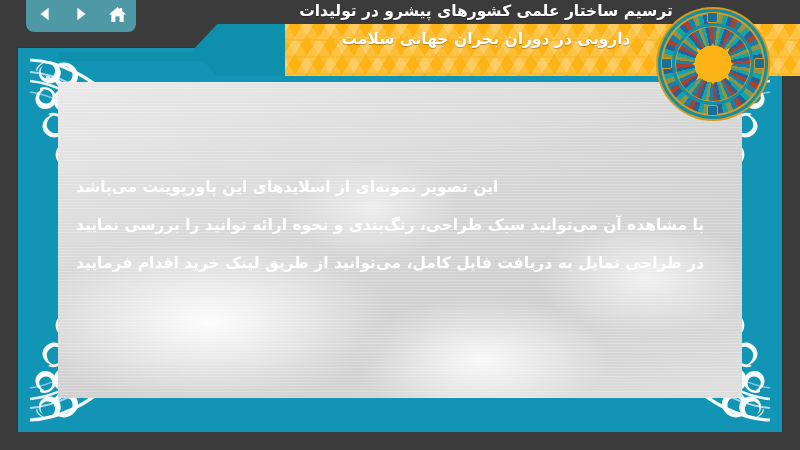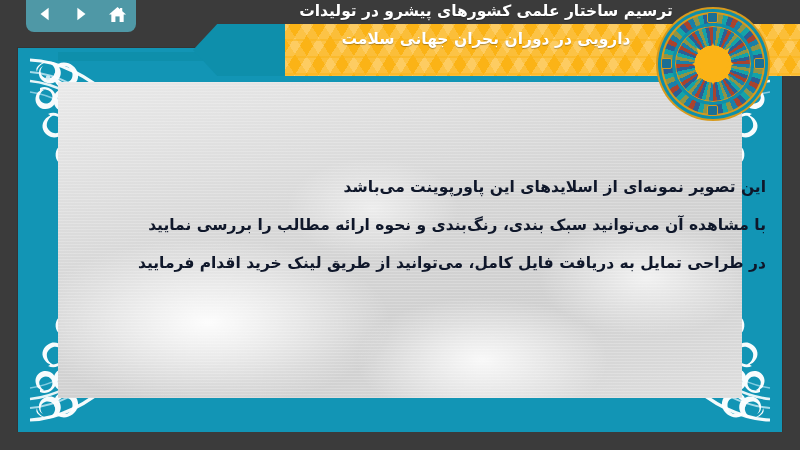--- a/index.html
+++ b/index.html
@@ -177,22 +177,22 @@
   .c-tl{ left:0; top:0; }
   .c-tr{ right:0; top:0; transform:scaleX(-1); }
   .c-bl{ left:0; bottom:0; transform:scaleY(-1); }
   .c-br{ right:0; bottom:0; transform:scale(-1,-1); }
   .corner svg{ display:block; width:150px; height:150px; }
 
   
   .body-text{
     position:absolute; left:58px; top:120px;
     width:690px;
-    direction:rtl; text-align:right;
-    color:#0f172a;
+    direction:rtl; text-align:left;
+    color:#ffffff;
     font-size:15.5px;
     line-height:38px;
     font-weight:bold;
     z-index:5;
     pointer-events:none;
   }
   .body-text p{ white-space:nowrap; }
 
   
   .footer-strip{
@@ -306,21 +306,21 @@
           <path d="M100 134 c8-2 15 4 15 12 0 4-2 7-5 9 3-4 3-10-1-13 -4-3-10-2-12 3 -1 2-1 4 0 6 -2-2-3-4-3-7 0-5 3-9 6-10z"></path>
           <path d="M124 124 c7 3 10 11 6 17 -2 4-6 6-10 5 4-1 7-5 7-9 -1-5-6-8-10-6 -2 1-4 3-4 5 -1-3 0-6 2-8 2-3 6-5 9-4z"></path>
         </g>
       </svg>
     </div>
 
     <div class="frame-inner"></div>
 
     <div class="body-text">
       <p>این تصویر نمونه‌ای از اسلایدهای این پاورپوینت می‌باشد</p>
-      <p>با مشاهده آن می‌توانید سبک بندی، رنگ‌بندی و نحوه ارائه مطالب را بررسی نمایید</p>
+      <p>با مشاهده آن می‌توانید سبک طراحی، رنگ‌بندی و نحوه ارائه توانید را بررسی نمایید</p>
       <p>در طراحی تمایل به دریافت فایل کامل، می‌توانید از طریق لینک خرید اقدام فرمایید</p>
     </div>
   </div>
 
   <div class="teal-bar-left"></div>
   <div class="teal-wedge"></div>
 
   <div class="gold-band">
     <div class="gold-pattern"></div>
     <div class="gold-rows"></div>

